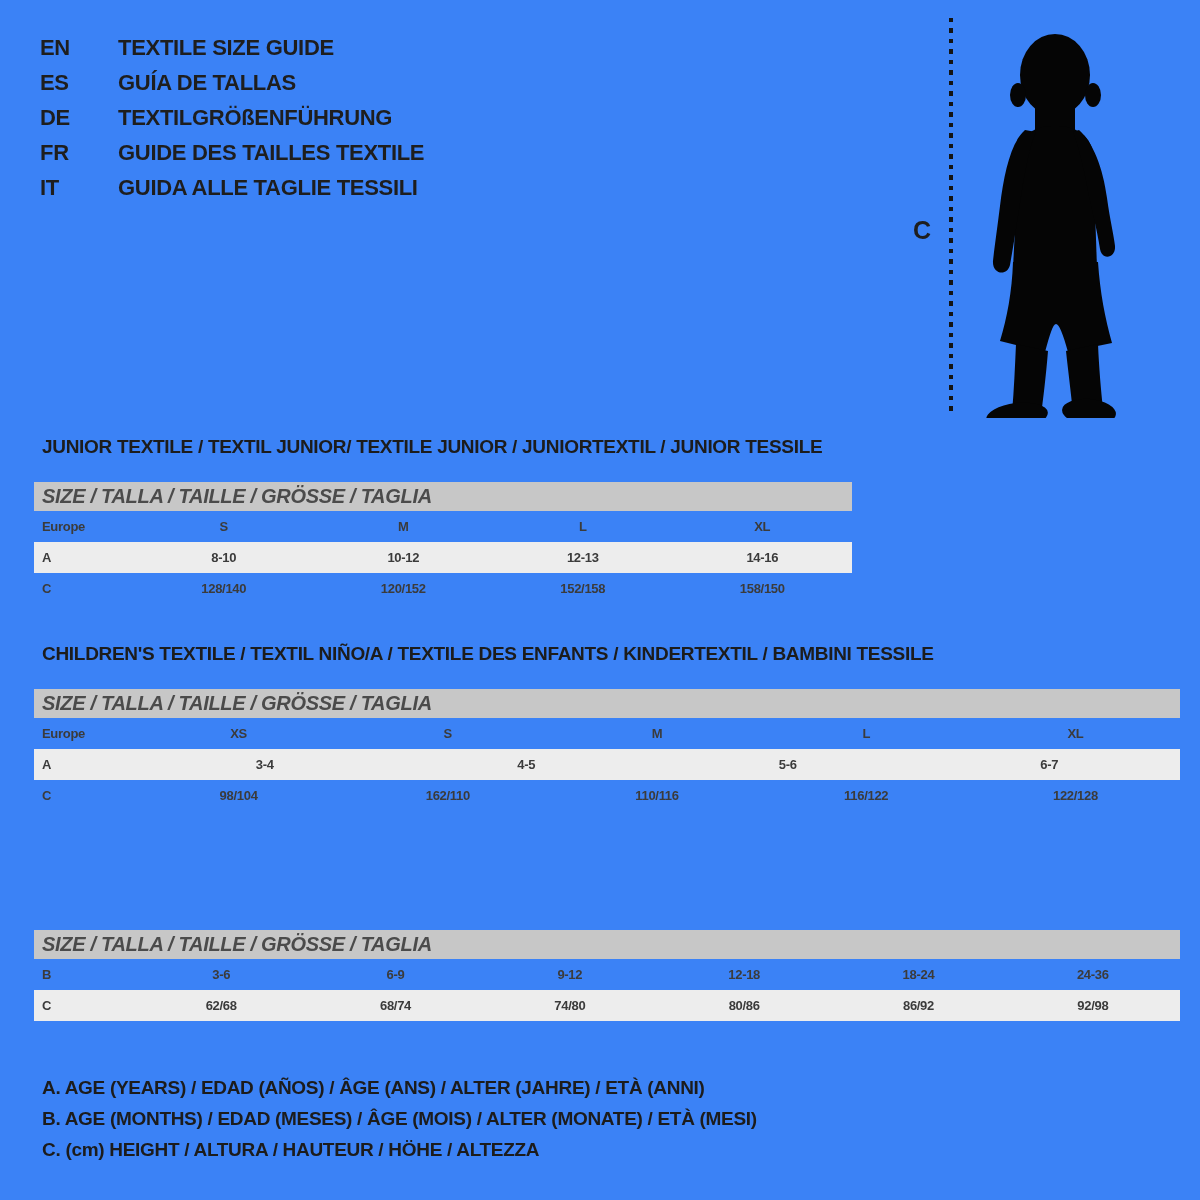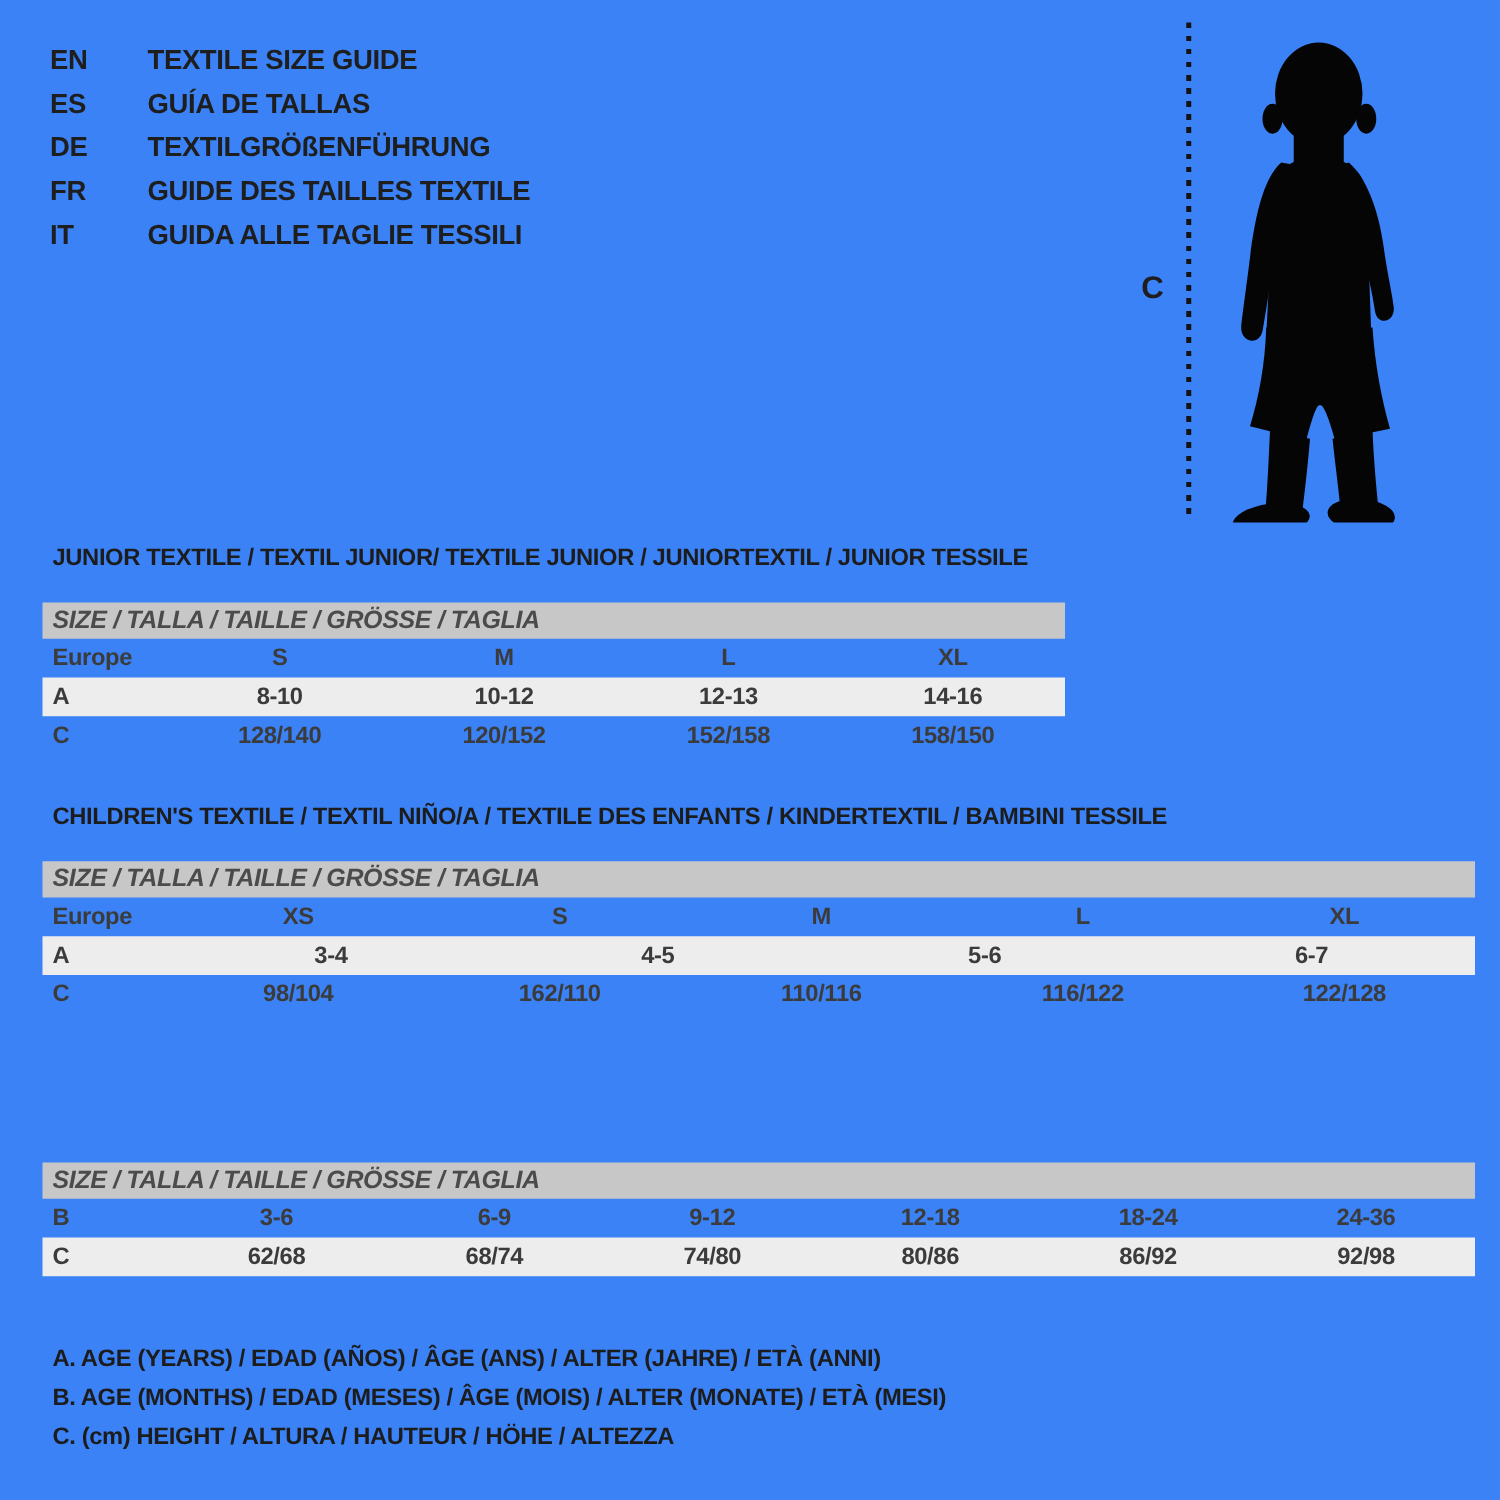--- a/index.html
+++ b/index.html
@@ -40,21 +40,21 @@
 
   
   .size-table { position:absolute; left:34px; }
   .table-junior   { top:482px; width:818px; }
   .table-children { top:689px; width:1146px; }
   .table-babies   { top:930px; width:1146px; }
   .table-bar {
     height:29px; line-height:29px; padding-left:8px;
     background:#c7c7c7; color:#4b4b4b; font-size:20px; white-space:nowrap;font-style:italic;
   }
-  .t-row { display:flex; height:31px; line-height:31px; font-size:19px; color:#3b3b3b; }
+  .t-row { display:flex; height:31px; line-height:31px; font-size:13px; color:#3b3b3b; }
   .t-row.shaded { background:#ededed; }
   .t-cell-label { flex:0 0 100px; width:100px; padding-left:8px; box-sizing:border-box; }
   .t-cell { flex:1; text-align:center; }
 
   
   .legend { position:absolute; left:42px; top:1072px; }
   .legend-line { height:31px; line-height:31px; font-size:19px; color:#1c1c1c; white-space:nowrap; }
 </style>
 </head>
 <body>

